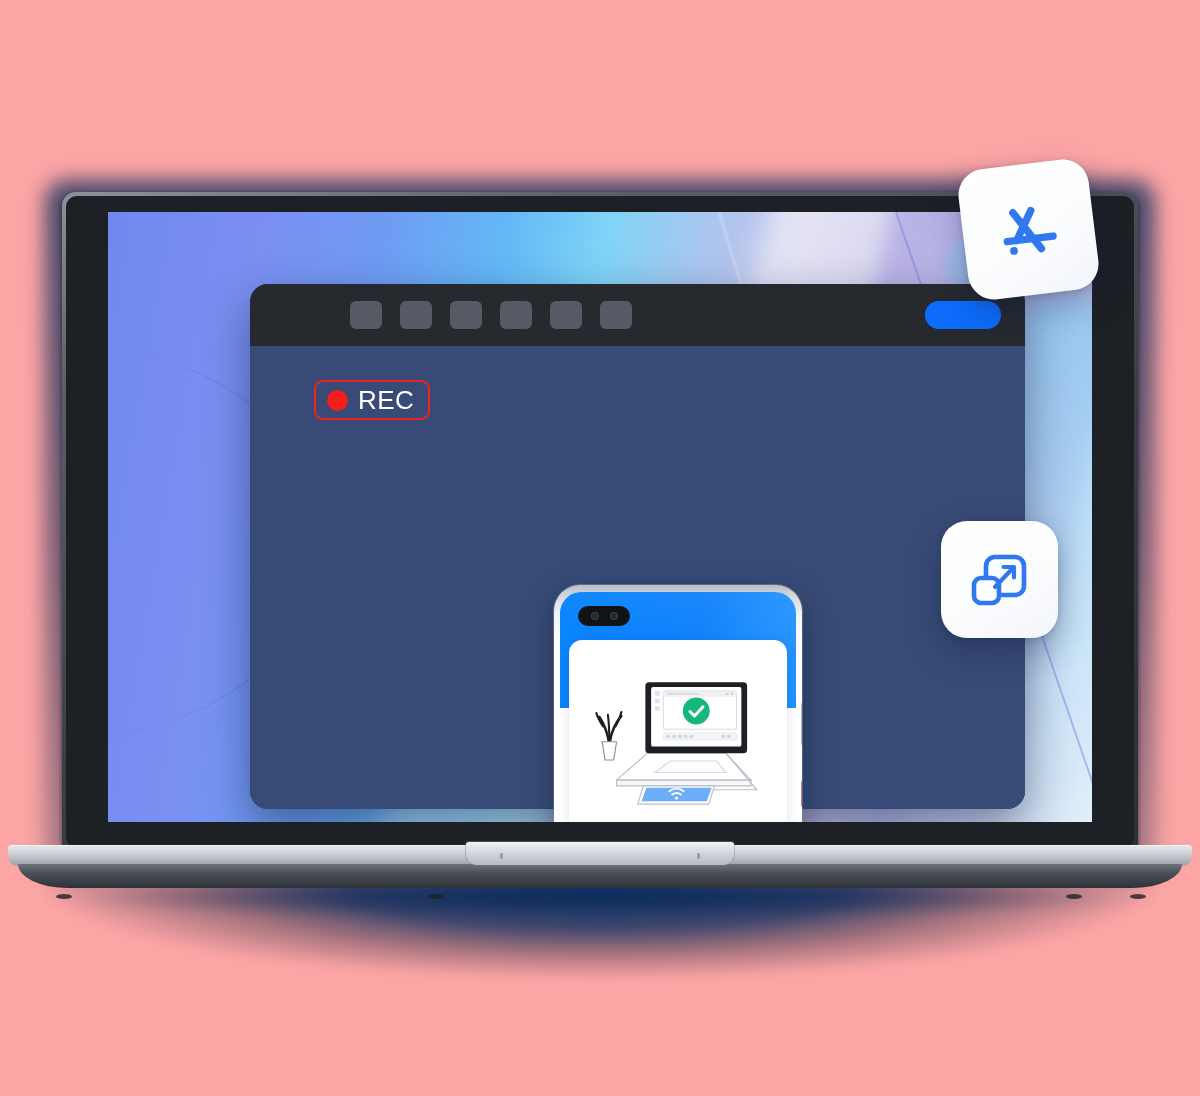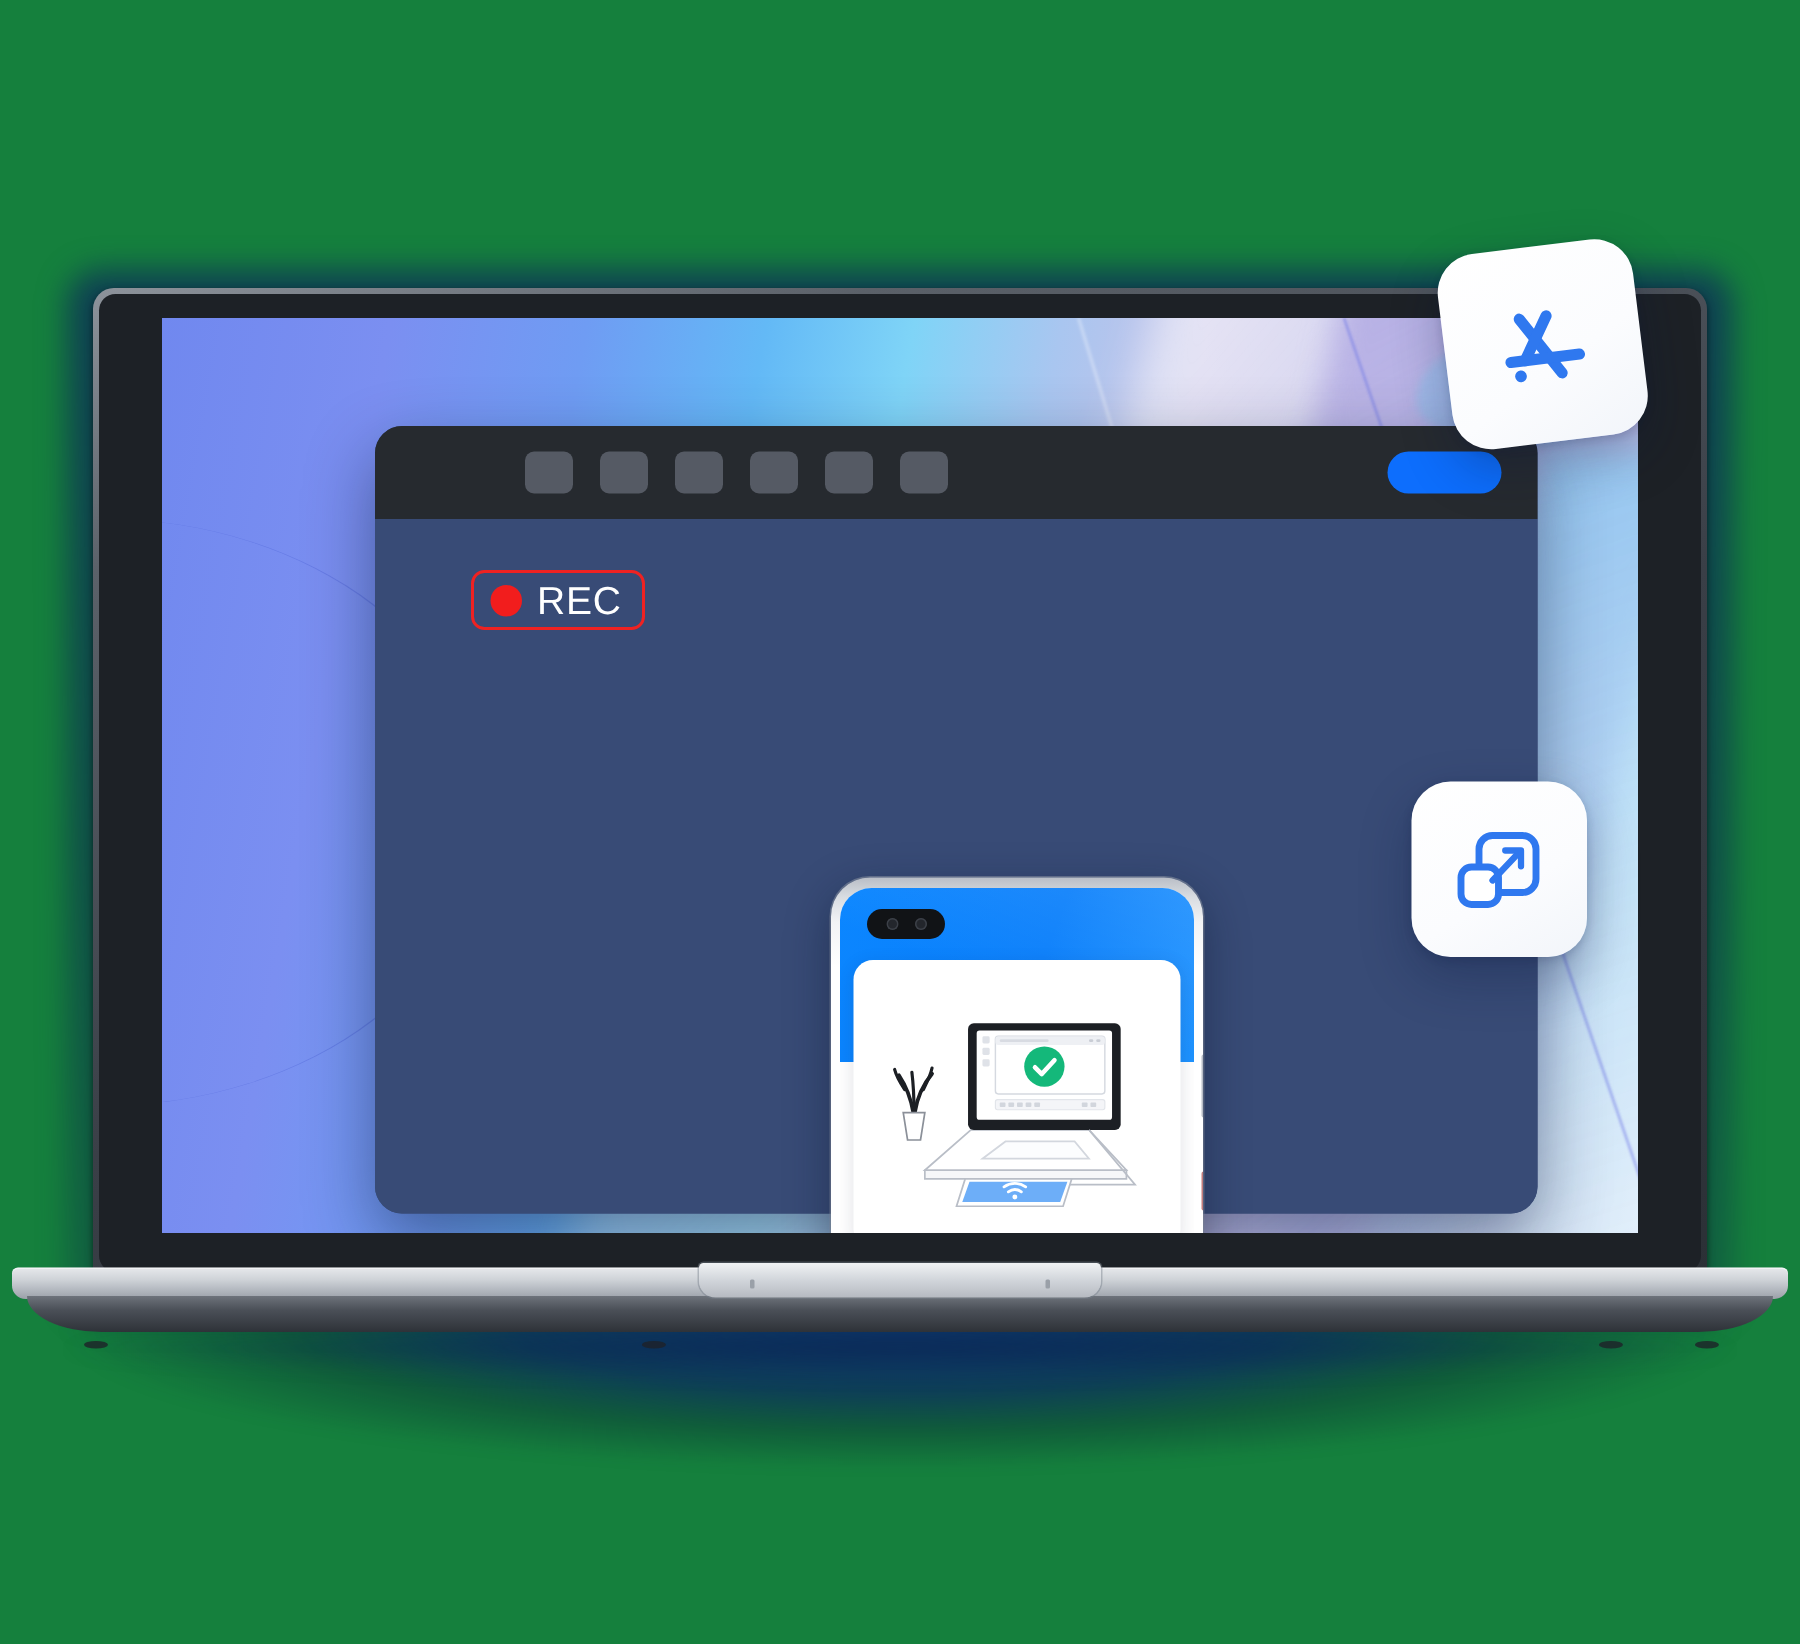--- a/index.html
+++ b/index.html
@@ -10,21 +10,21 @@
     height: 1096px;
     background: #000000;
     font-family: "Liberation Sans", sans-serif;
     overflow: hidden;
   }
 
   #stage {
     position: relative;
     width: 1200px;
     height: 1096px;
-    background: #15803d;
+    background: #fca5a5;
   }
 
   
   .ambient-glow {
     position: absolute;
     left: 10px;
     top: 790px;
     width: 1180px;
     height: 190px;
     background: radial-gradient(ellipse 560px 95px at 50% 50%,

